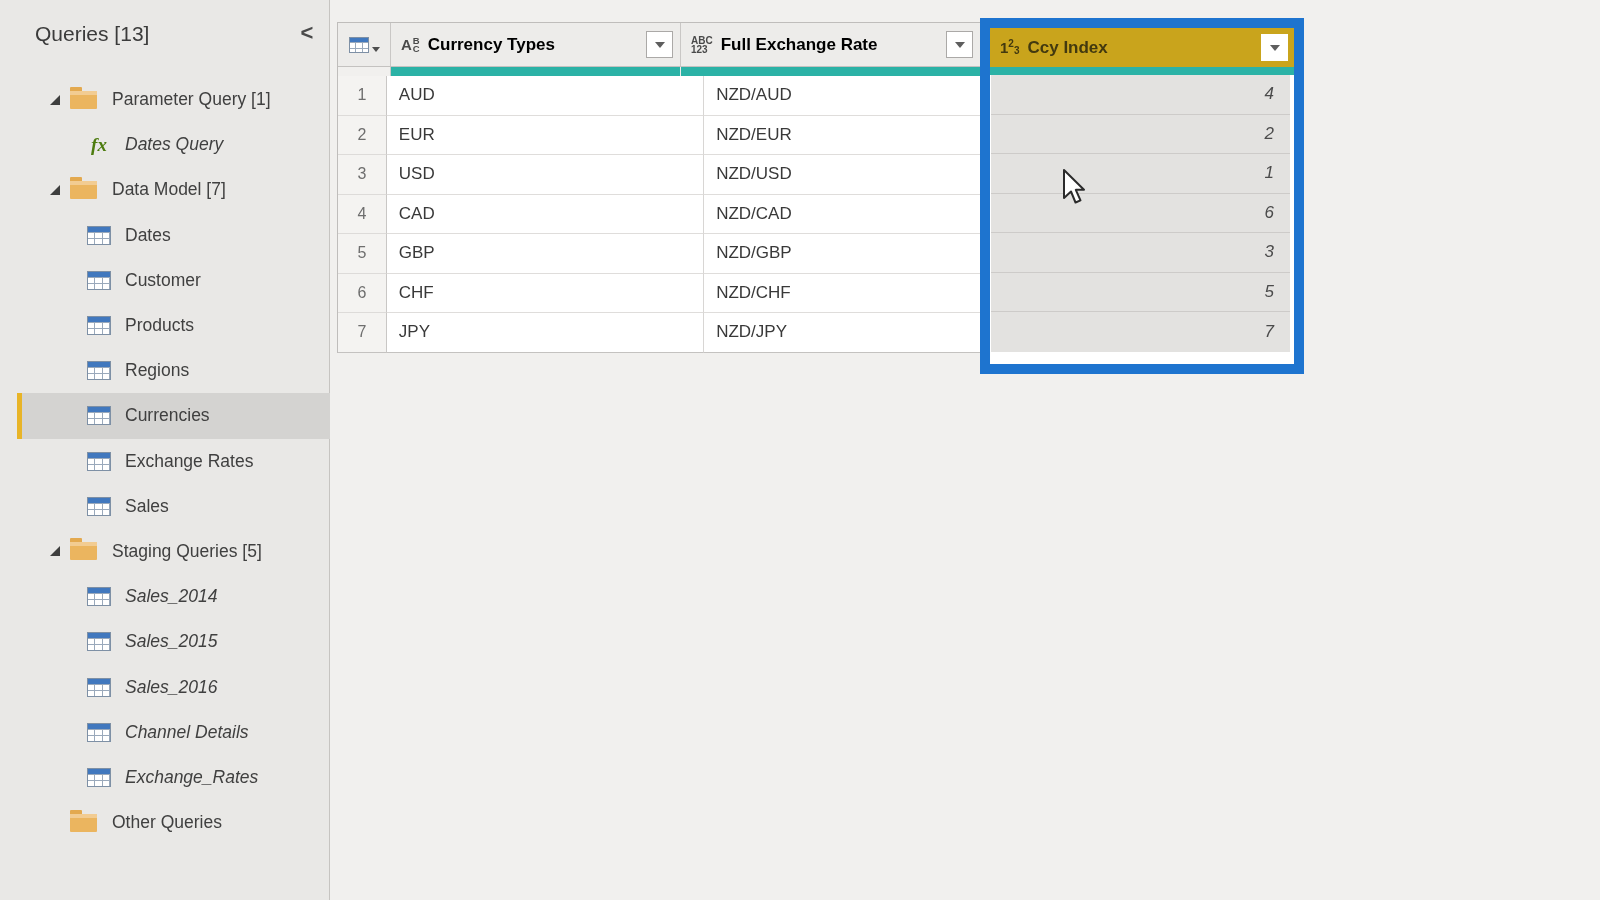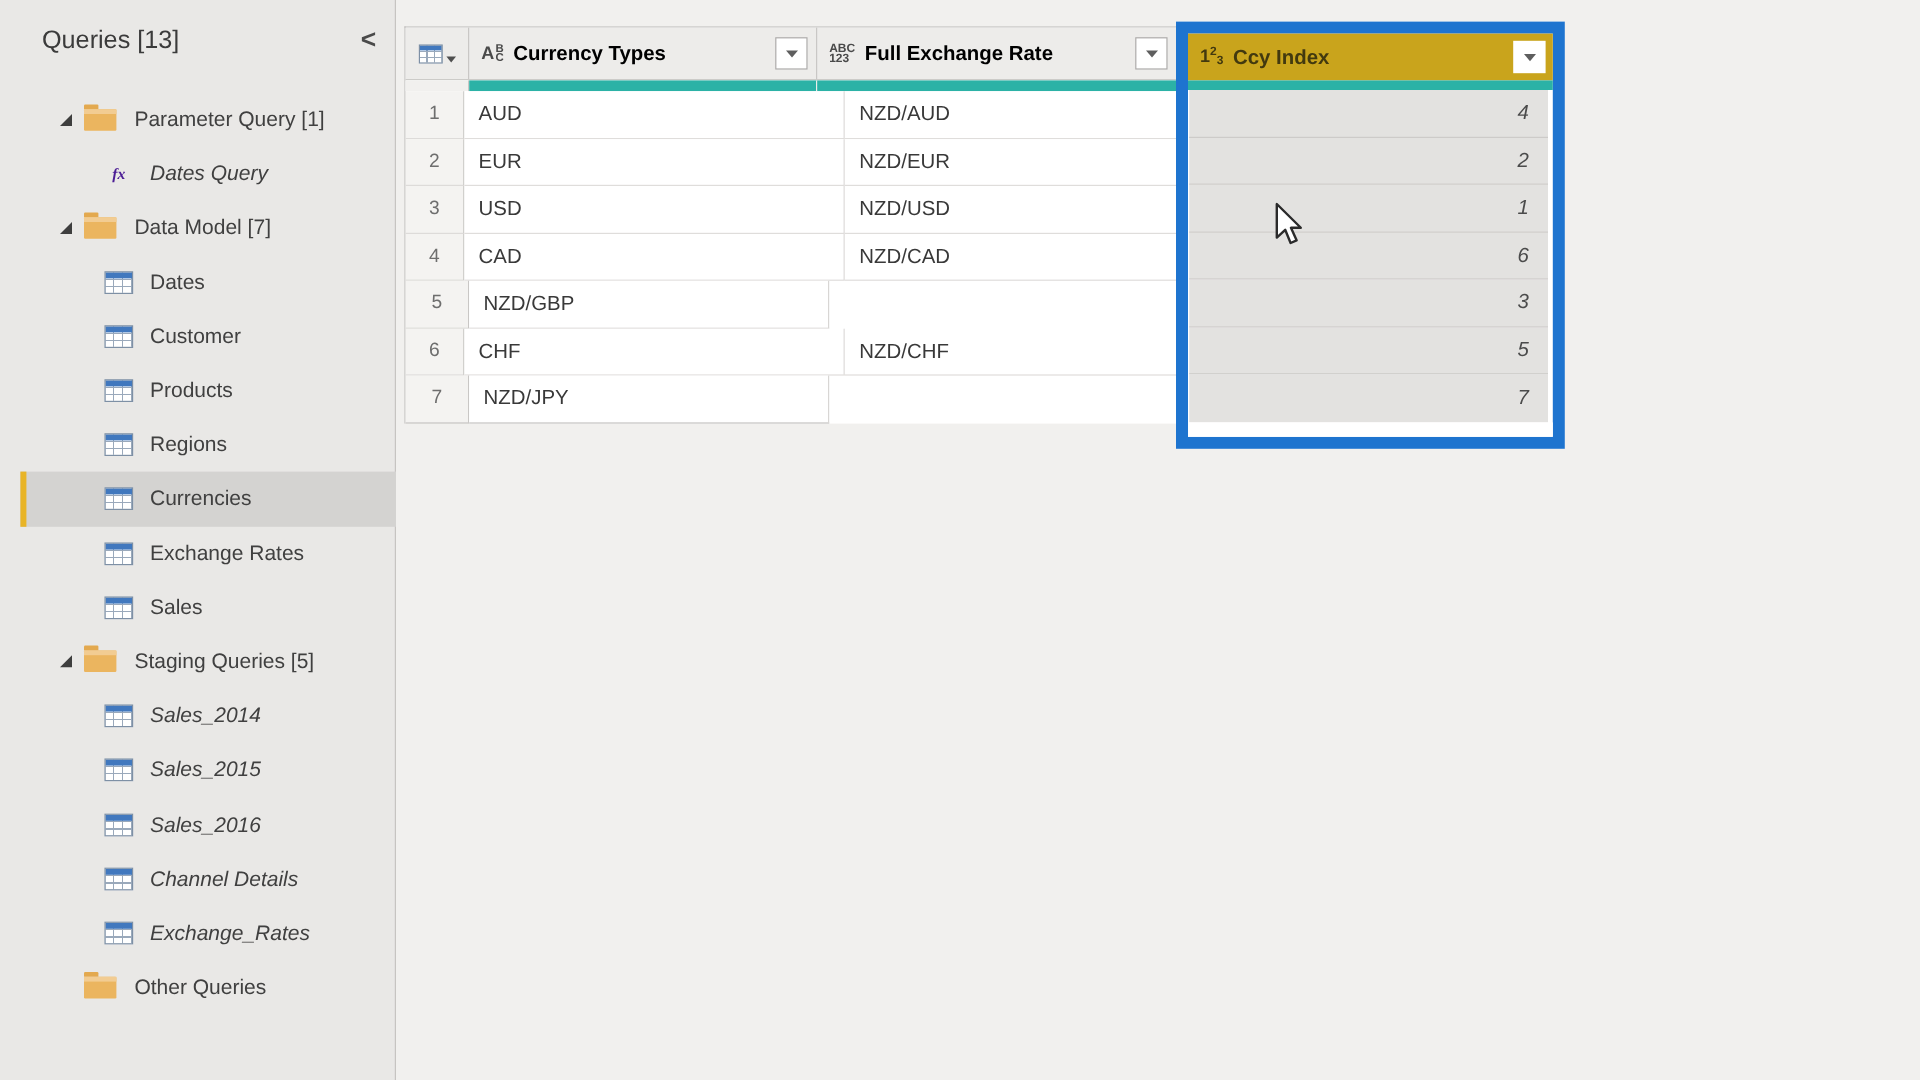--- a/index.html
+++ b/index.html
@@ -30,21 +30,21 @@
   .folder-ic::after { content:""; position:absolute; left:0; top:0; right:0; height:4px;
     background:#F2CC92; }
   .table-ic { width:24px; height:19px; border:1px solid #7E90A5; background:#FFFFFF;
     margin-right:14px; flex:none;
     background-image:
       linear-gradient(#4178BE,#4178BE),
       repeating-linear-gradient(to right, transparent 0 6.3px, #9AA9BB 6.3px 7.3px),
       repeating-linear-gradient(to bottom, transparent 0 5.2px, #9AA9BB 5.2px 6.2px);
     background-size:100% 5px,100% 100%,100% 100%; background-repeat:no-repeat; }
   .fx-ic { width:24px; margin-right:14px; flex:none; font-family:"Liberation Serif","DejaVu Serif",serif;
-    font-style:italic; font-weight:700; font-size:13px; color:#4c1d95; text-align:center; }
+    font-style:italic; font-weight:700; font-size:19px; color:#4d7c0f; text-align:center; }
   .tree-lbl { font-size:17.5px; color:#404040; white-space:nowrap; }
   .tree-lbl.it { font-style:italic; }
 
   
   #canvas { position:absolute; left:331px; top:0; width:1269px; height:900px; background:#F1F0EE; }
 
   
   #base-table { position:absolute; left:6px; top:22px; width:644px;
     border-top:1px solid #BFBDBB; border-left:1px solid #BFBDBB; background:#fff; }
   .hdr-row { display:flex; height:44px; background:#EDECEA; border-bottom:1px solid #C4C2C0; }
@@ -249,29 +249,31 @@
           <div class="cell c1">USD</div>
           <div class="cell c2">NZD/USD</div>
         </div>
         <div class="trow">
           <div class="rownum">4</div>
           <div class="cell c1">CAD</div>
           <div class="cell c2">NZD/CAD</div>
         </div>
         <div class="trow">
           <div class="rownum">5</div>
+          <div class="cell c1">GBP</div>
           <div class="cell c2">NZD/GBP</div>
         </div>
         <div class="trow">
           <div class="rownum">6</div>
           <div class="cell c1">CHF</div>
           <div class="cell c2">NZD/CHF</div>
         </div>
         <div class="trow">
           <div class="rownum">7</div>
+          <div class="cell c1">JPY</div>
           <div class="cell c2">NZD/JPY</div>
         </div>
       </div>
   </div>
 
   <div id="sel-col">
     <div id="sel-hdr">
       <span class="ticon">
         <span class="wn-main">1</span>
         <span class="wn-sup">2</span>

